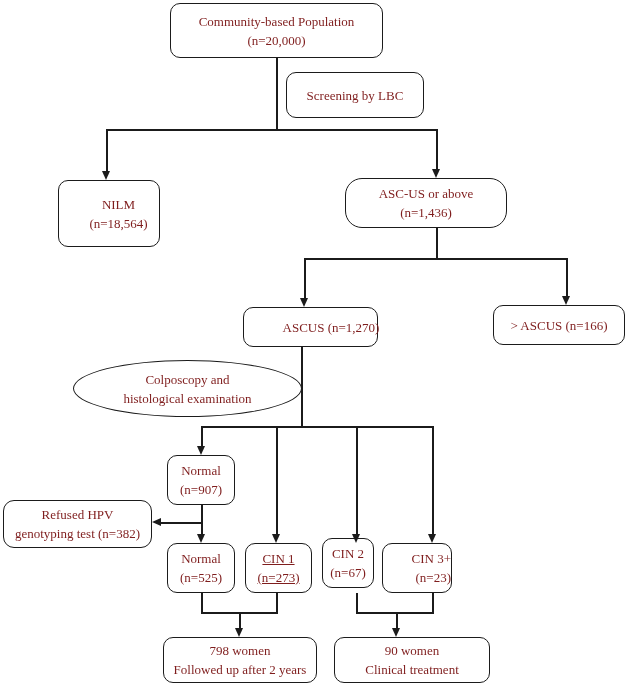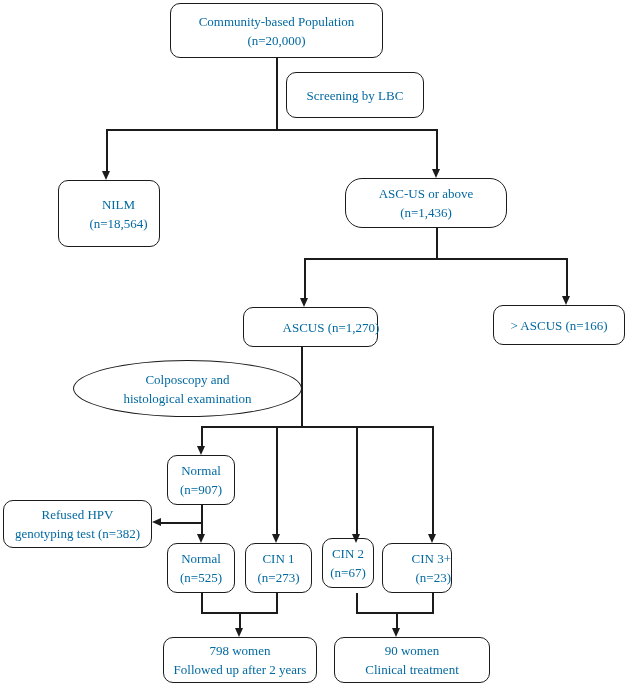--- a/index.html
+++ b/index.html
@@ -1,18 +1,18 @@
 <!DOCTYPE html>
 <html><head>
 <meta charset="utf-8">
 <style>
   html,body { margin:0; padding:0; background:#ffffff; }
   .canvas {
     position:relative; width:629px; height:690px; background:#ffffff;
-    font-family:"Liberation Serif", serif; color:#0369a1; overflow:hidden;
+    font-family:"Liberation Serif", serif; color:#7f1d1d; overflow:hidden;
   }
   .node {
     position:absolute; border:1.5px solid #1b1b1b; border-radius:10px; background:#ffffff;
     display:flex; flex-direction:column; align-items:center; justify-content:center;
     text-align:center; font-size:13px; line-height:19px; box-sizing:border-box;
   }
   .node span { display:block; white-space:nowrap; }
   .ellipse { border-radius:50%; }
   .vline, .hline { position:absolute; background:#1b1b1b; }
   .vline { width:1.5px; }
@@ -29,23 +29,23 @@
   }
   
   #n-population { left:170px; top:3px;   width:213px; height:55px; }
   #n-screening  { left:286px; top:72px;  width:138px; height:46px; }
   #n-nilm       { left:58px;  top:180px; width:102px; height:67px;padding-left:19px; }
   #n-ascus-above{ left:345px; top:178px; width:162px; height:50px;border-radius:17px; }
   #n-ascus      { left:243px; top:307px; width:135px; height:40px;padding-left:41px; }
   #n-gt-ascus   { left:493px; top:305px; width:132px; height:40px; }
   #n-colposcopy { left:73px;  top:360px; width:229px; height:57px; }
   #n-normal907  { left:167px; top:455px; width:68px;  height:50px; }
-  #n-refused    { left:3px;   top:500px; width:149px; height:48px; }
+  #n-refused    { left:3px;   top:500px; width:149px; height:48px;border-radius:11px; }
   #n-normal525  { left:167px; top:543px; width:68px;  height:50px; }
-  #n-cin1       { left:245px; top:543px; width:67px;  height:50px; }
+  #n-cin1       { left:245px; top:543px; width:67px;  height:50px;text-decoration:underline; }
   #n-cin2       { left:322px; top:538px; width:52px;  height:50px; }
   #n-cin3       { left:382px; top:543px; width:70px;  height:50px;align-items:flex-end; }
   #n-followup   { left:163px; top:637px; width:154px; height:46px;font-family:Liberation Serif, serif; }
   #n-treatment  { left:334px; top:637px; width:156px; height:46px; }
 </style>
 </head>
 <body>
 
 <div class="canvas">
 

